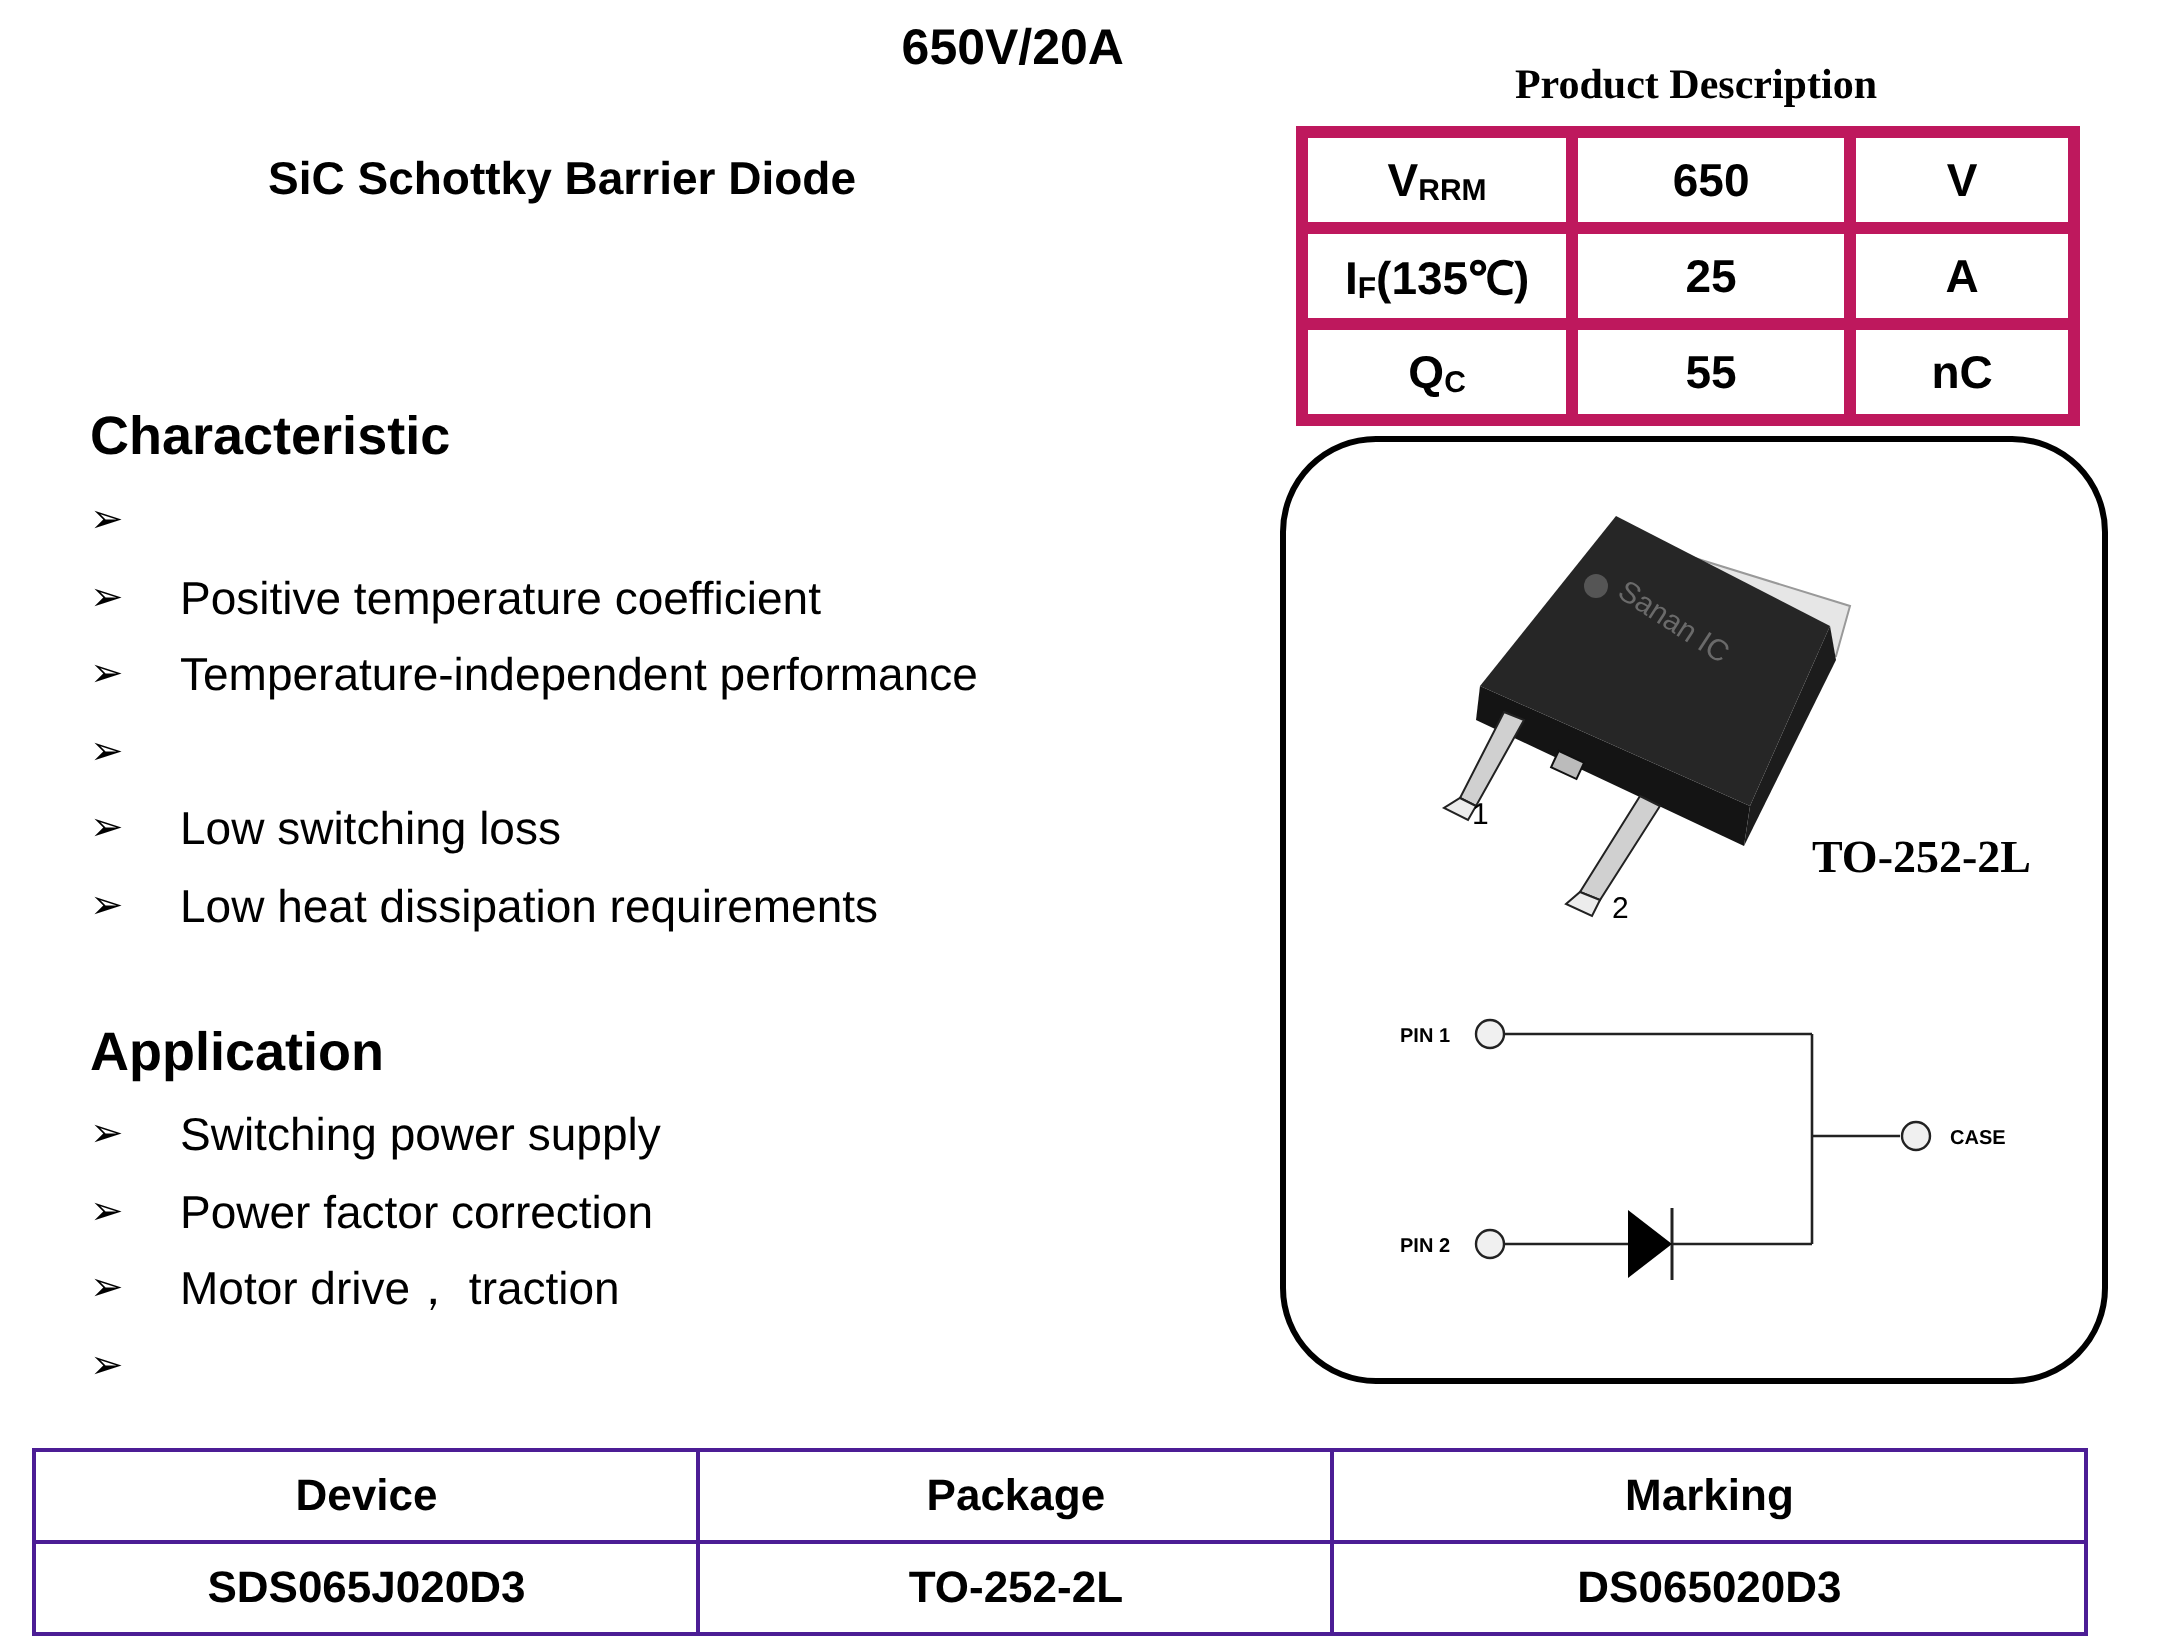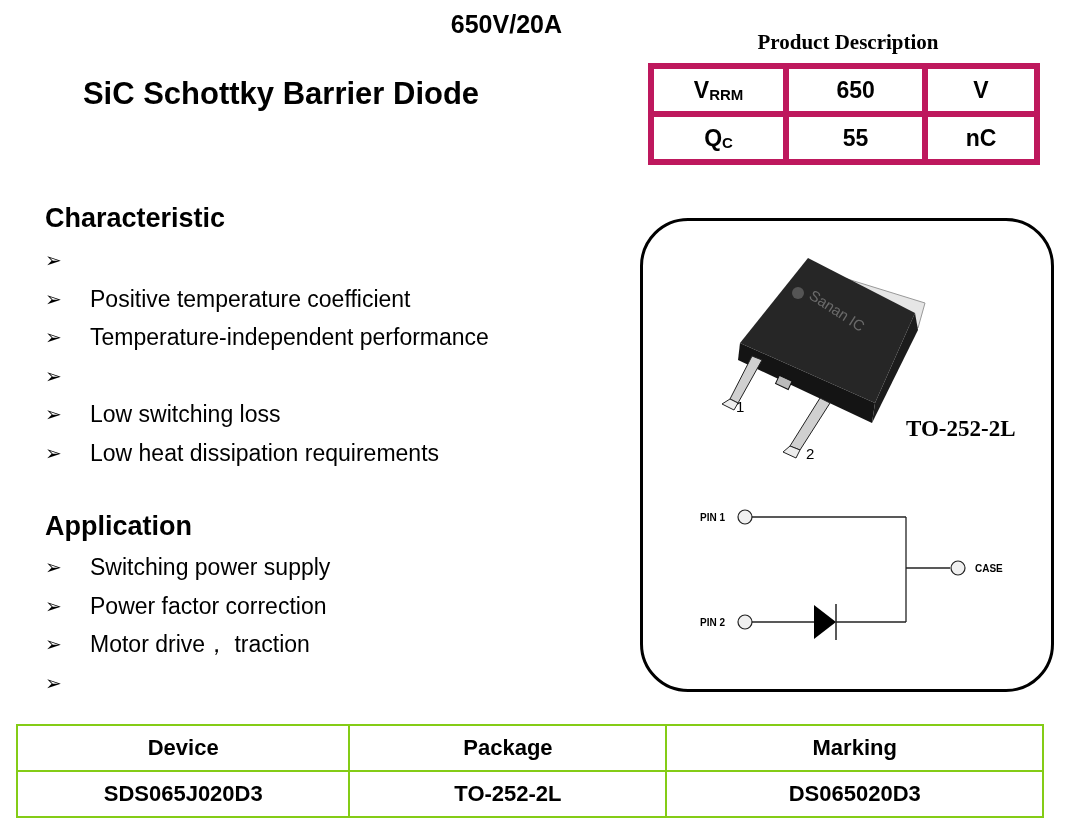--- a/index.html
+++ b/index.html
@@ -1,31 +1,31 @@
 <!DOCTYPE html>
 <html><head>
 <meta charset="utf-8">
 <style>
   html,body{margin:0;padding:0;background:#fff;}
   body{width:1083px;height:825px;position:relative;overflow:hidden;font-family:"Liberation Sans",sans-serif;color:#000;}
   .abs{position:absolute;}
   .title1{left:0;width:562px;top:10px;text-align:right;font-weight:bold;font-size:25px;}
-  .title2{left:0;width:562px;top:76px;text-align:center;font-weight:bold;font-size:31px;}
+  .title2{left:0;width:562px;top:76px;text-align:center;font-weight:bold;font-size:23px;}
   .sec-h{font-weight:bold;font-size:27px;left:45px;}
   ul.bul{list-style:none;margin:0;padding:0;position:absolute;left:45px;}
   ul.bul li{font-size:23px;height:38.5px;line-height:38.5px;display:flex;align-items:center;white-space:pre;}
   ul.bul li .arrow{width:45px;display:inline-block;font-size:20px;}
   .pd-title{left:648px;width:400px;top:30px;text-align:center;font-family:"Liberation Serif",serif;font-weight:bold;font-size:21px;}
   table.pd{position:absolute;left:648px;top:63px;width:392px;border-collapse:collapse;}
   table.pd td{border:6px solid #be185d;height:42px;text-align:center;font-weight:bold;font-size:23px;padding:0;}
   table.pd td sub{font-size:15px;vertical-align:baseline;position:relative;top:2px;}
   .pkg-box{left:640px;top:218px;width:414px;height:474px;border:3px solid #000;border-radius:48px;box-sizing:border-box;}
   .pkg-label{left:906px;top:416px;font-family:"Liberation Serif",serif;font-weight:bold;font-size:23px;}
   table.dev{position:absolute;left:16px;top:724px;width:1028px;border-collapse:collapse;}
-  table.dev td{border:2px solid #84cc16;height:44px;text-align:center;font-weight:bold;font-size:22px;padding:0;}
+  table.dev td{border:2px solid #4c1d95;height:44px;text-align:center;font-weight:bold;font-size:22px;padding:0;}
   svg text{font-family:"Liberation Sans",sans-serif;}
 </style>
 </head>
 <body>
 
 <div class="abs title1">650V/20A</div>
 <div class="abs title2">SiC Schottky Barrier Diode</div>
 
 <div class="abs sec-h" style="top:203px;">Characteristic</div>
 <ul class="bul" style="top:241px;">
@@ -45,20 +45,25 @@
   <li><span class="arrow">➢</span></li>
 </ul>
 
 <div class="abs pd-title">Product Description</div>
 <table class="pd">
   <tbody>
       <tr>
     <td style="width:35%"><span>V</span><sub>RRM</sub><span></span></td>
     <td style="width:36%">650</td>
     <td>V</td>
+  </tr>
+  <tr>
+    <td><span>I</span><sub>F</sub><span>(135℃)</span></td>
+    <td>25</td>
+    <td>A</td>
   </tr>
   <tr>
     <td><span>Q</span><sub>C</sub><span></span></td>
     <td>55</td>
     <td>nC</td>
   </tr>
 </tbody>
   </table>
 
 <div class="abs pkg-box"></div>

